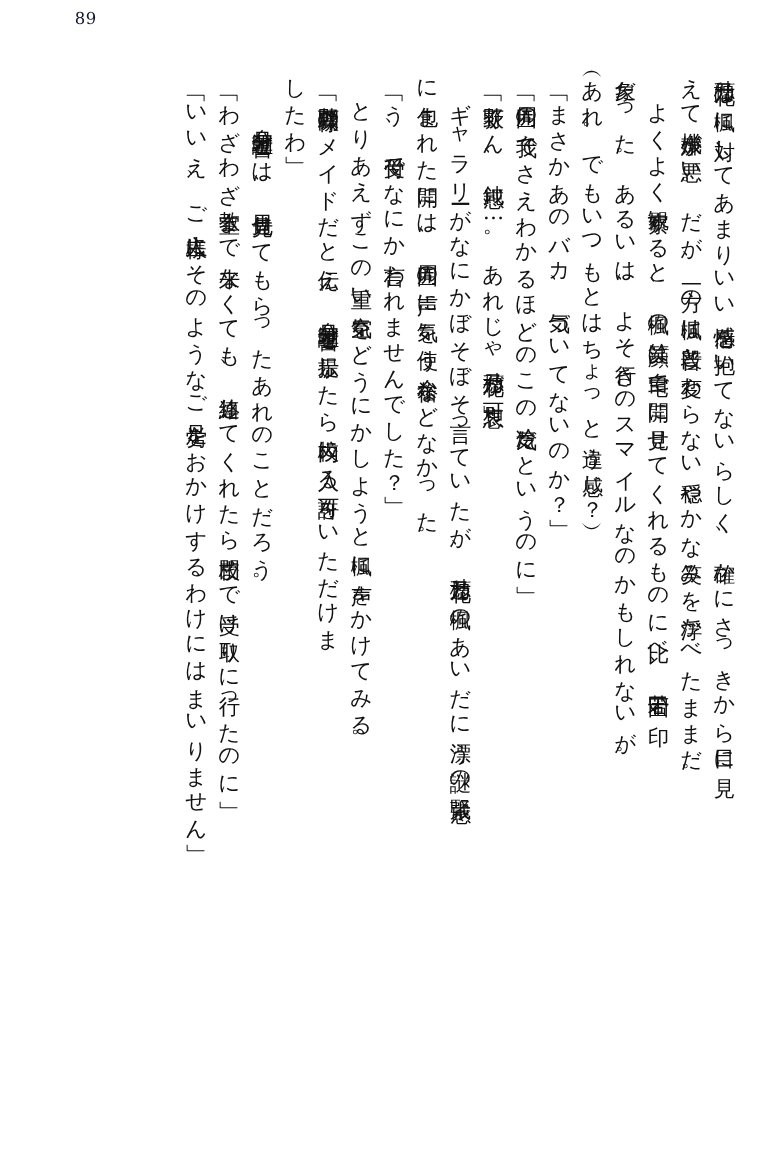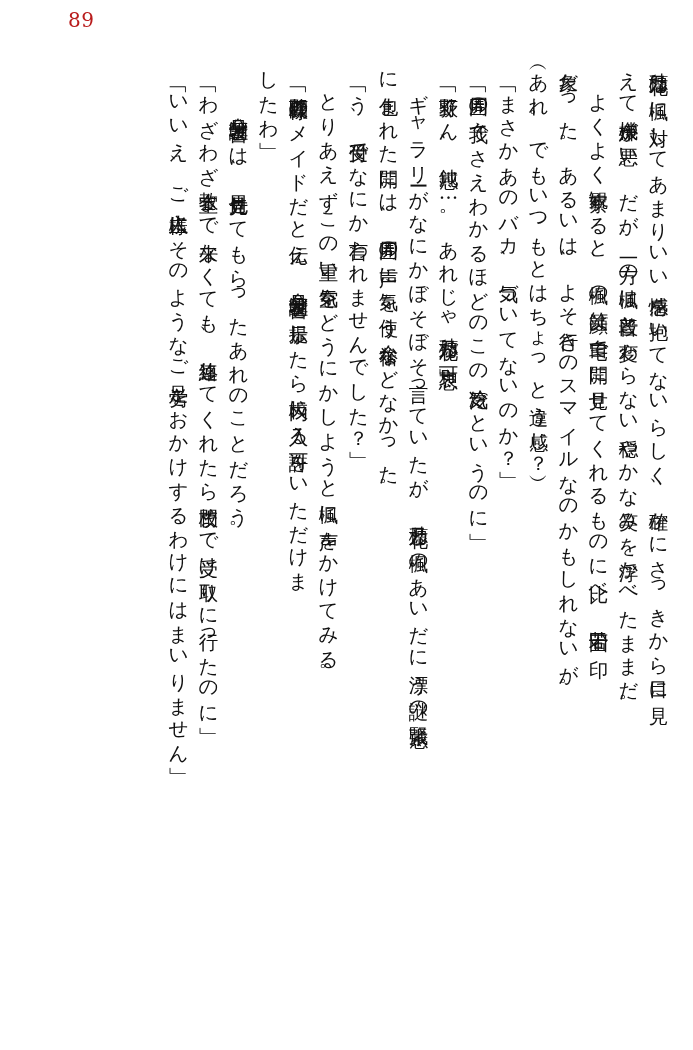--- a/index.html
+++ b/index.html
@@ -13,23 +13,23 @@
     height: 1050px;
     background: #ffffff;
     overflow: hidden;
     font-family: "DejaVu Serif", "Liberation Serif", serif;
     color: #111111;
   }
   .page-number {
     position: absolute;
     top: 8px;
     left: 68px;
-    font-size: 20px;
+    font-size: 15px;
     font-family: "DejaVu Serif", "Liberation Serif", serif;
-    color: #b91c1c;
+    color: #0f172a;
     letter-spacing: 0.5px;
   }
   .text-body {
     position: absolute;
     top: 58px;
     left: 28px;
     width: 640px;
     height: 955px;
     display: flex;
     flex-direction: row-reverse;

